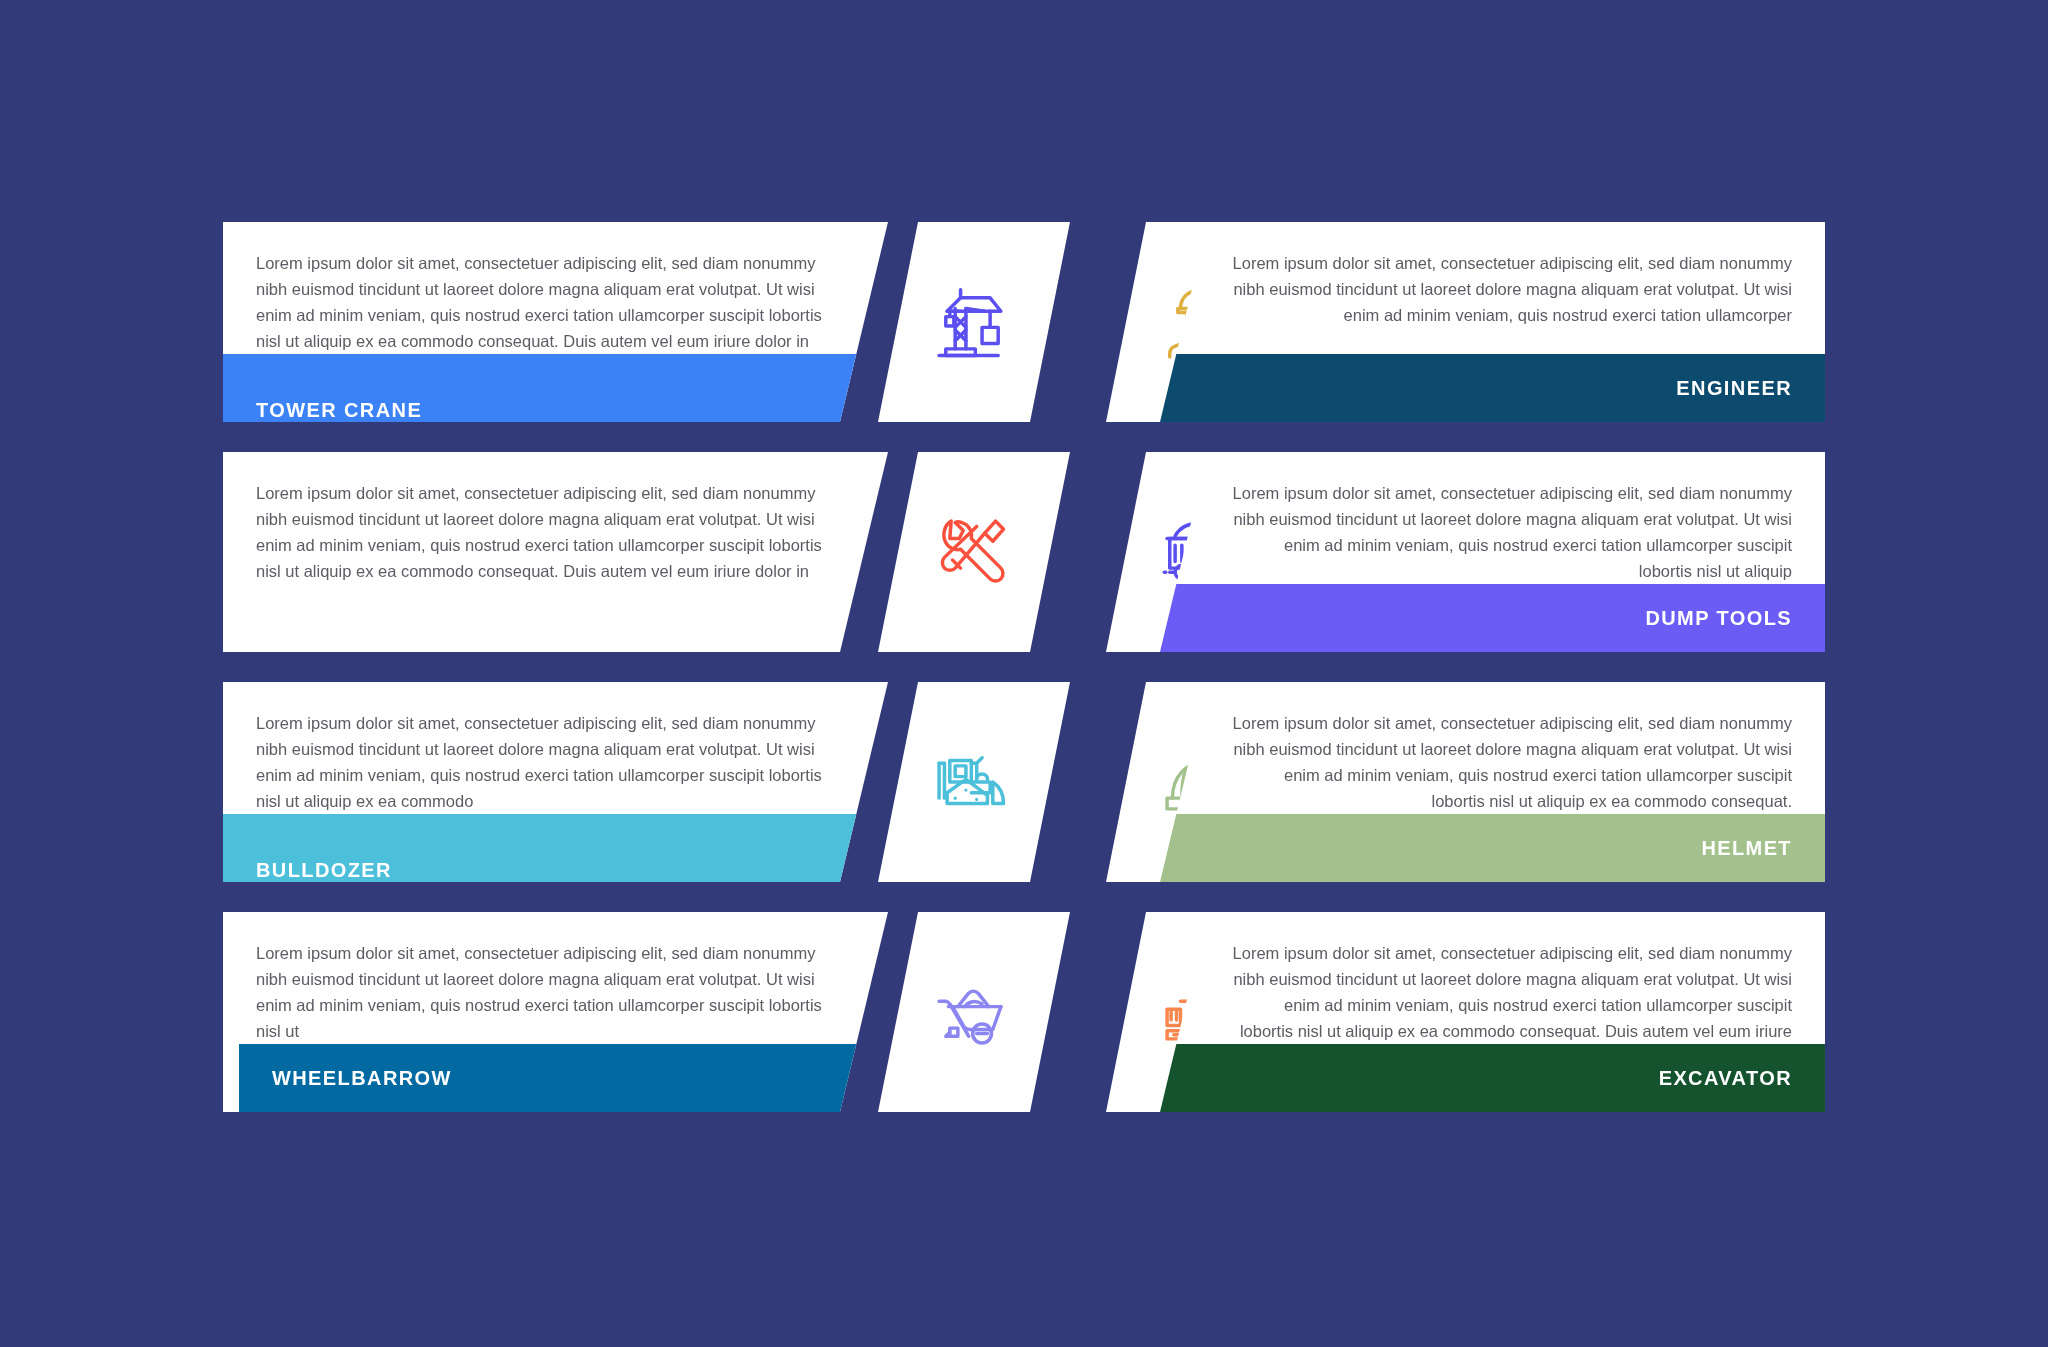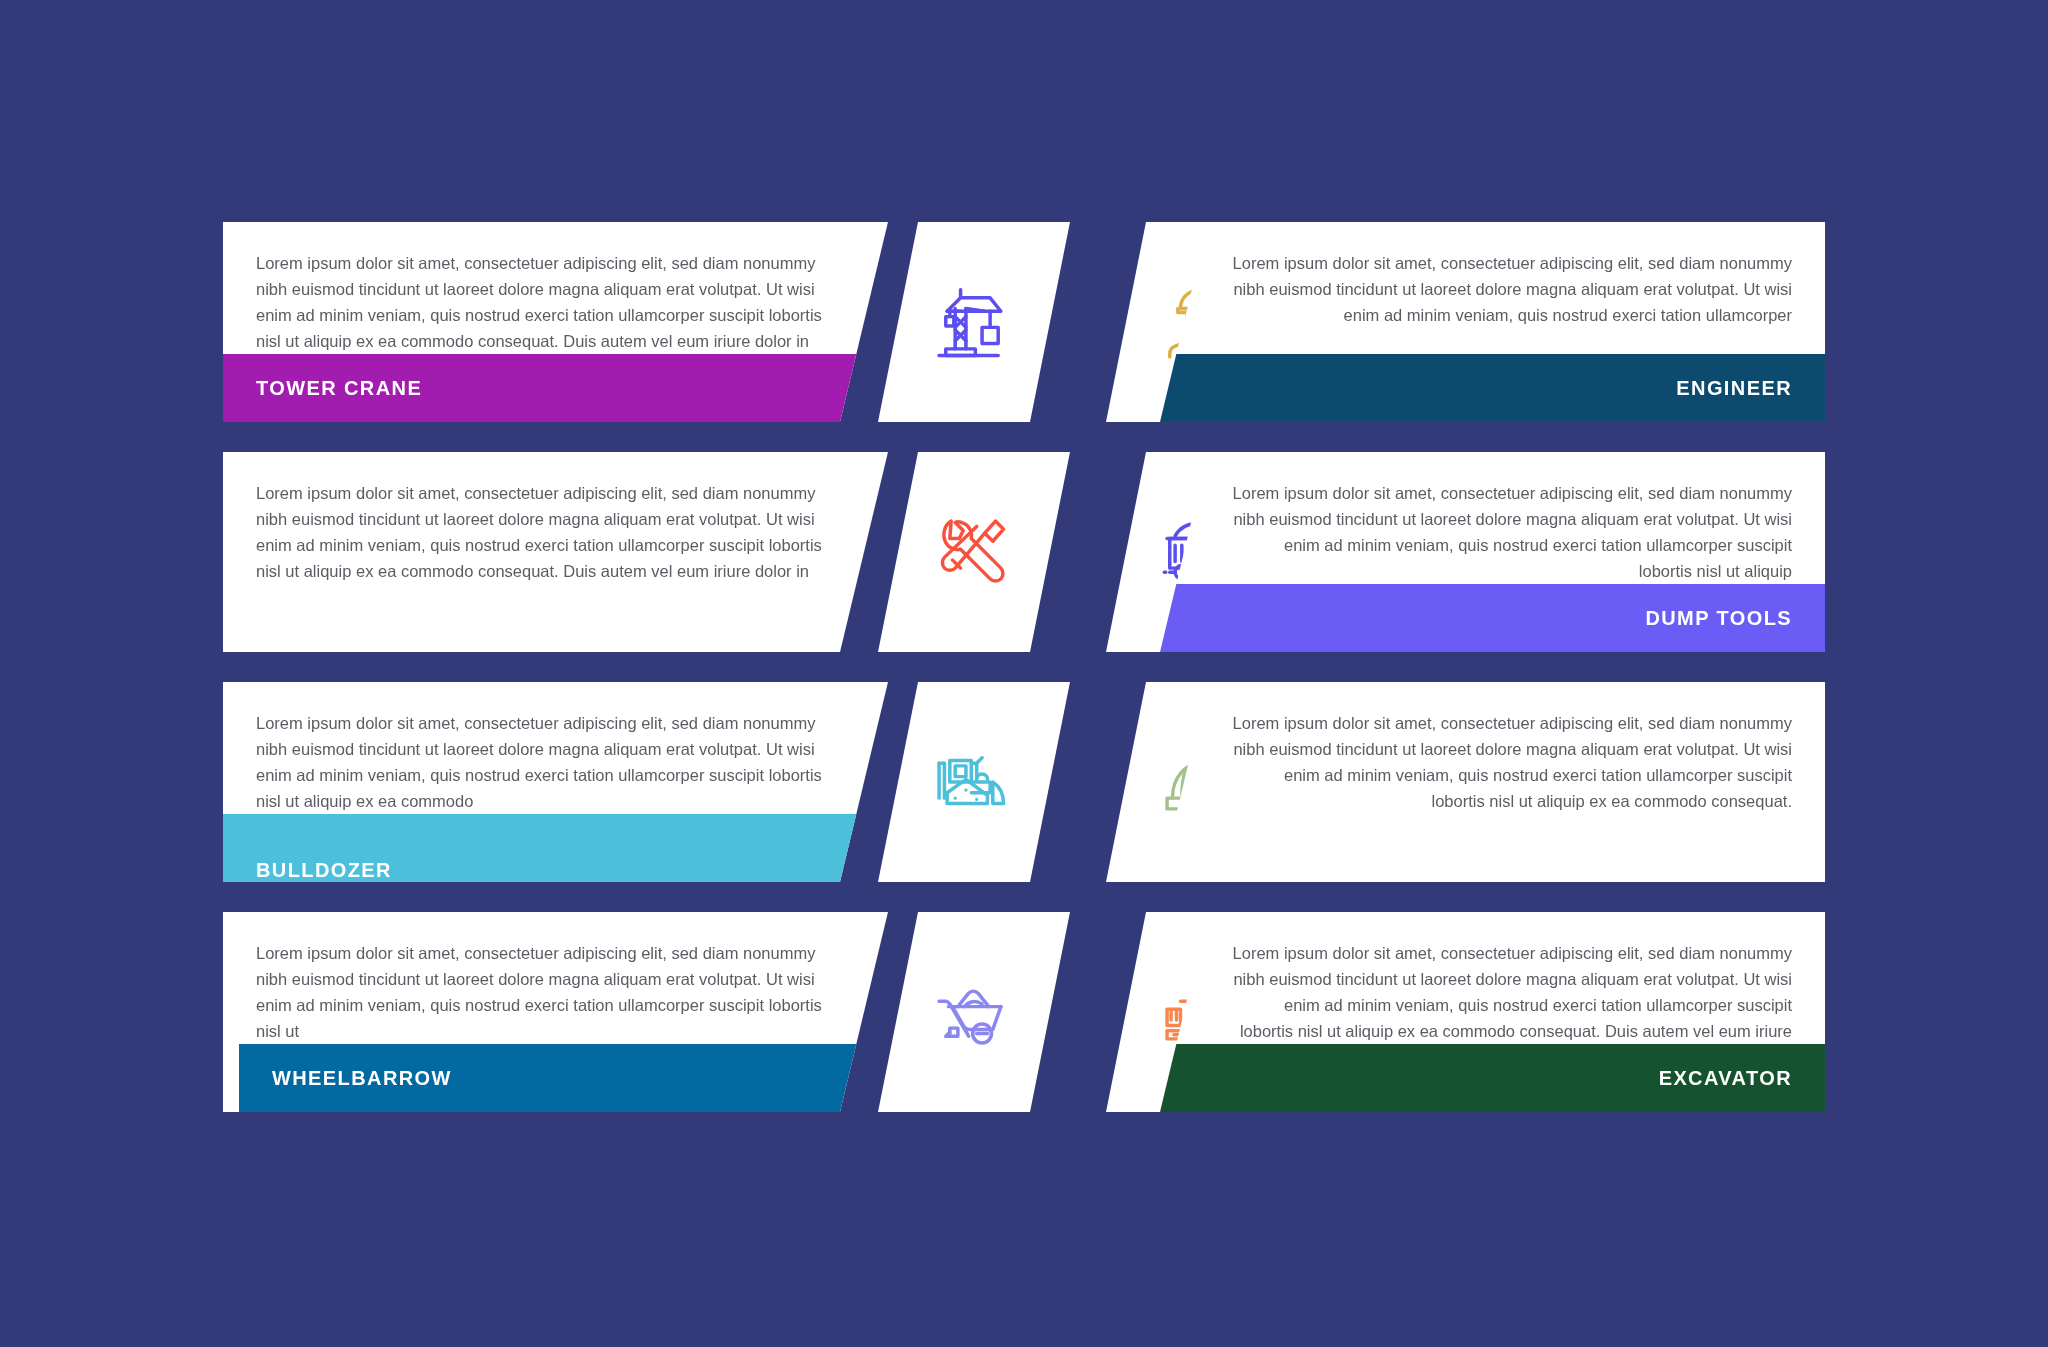--- a/index.html
+++ b/index.html
@@ -112,21 +112,21 @@
   #row-4 { top: 912px; }
 </style>
 </head>
 <body style="background: rgb(51, 58, 121);">
 
 <div id="infographic" style="background: rgb(51, 58, 121);">
 
   <div class="row" id="row-1">
     <div class="panel text-left">
       <div class="body-copy" style="color: rgb(92, 92, 100);">Lorem ipsum dolor sit amet, consectetuer adipiscing elit, sed diam nonummy nibh euismod tincidunt ut laoreet dolore magna aliquam erat volutpat. Ut wisi enim ad minim veniam, quis nostrud exerci tation ullamcorper suscipit lobortis nisl ut aliquip ex ea commodo consequat. Duis autem vel eum iriure dolor in hendrerit in</div>
-      <div class="label-bar" style="background: #a21caf;">
+      <div class="label-bar" style="background: #3b82f6; align-items: flex-end;">
         <span class="label-text" style="color: rgb(255, 255, 255);">TOWER CRANE</span>
       </div>
     </div>
 
     <div class="panel icon a">
       <div class="icon-wrap">
         <svg width="86" height="86" viewBox="0 0 64 64" fill="none" stroke="#5c4ff0" stroke-width="2.6" stroke-linecap="round" stroke-linejoin="round">
           <path d="M22 14 L12 24 L52 24 L44 14 Z"></path>
           <path d="M22 14 L22 8"></path>
           <path d="M12 24 L22 24"></path>
@@ -246,20 +246,23 @@
           <path d="M20 22 C18 28 17 36 17 43"></path>
           <path d="M44 22 C46 28 47 36 47 43"></path>
           <path d="M24 38 L40 38"></path>
           <path d="M6 44 L58 44 L58 52 L6 52 Z"></path>
         </svg>
       </div>
     </div>
 
     <div class="panel text-right">
       <div class="body-copy" style="color: rgb(92, 92, 100);">Lorem ipsum dolor sit amet, consectetuer adipiscing elit, sed diam nonummy nibh euismod tincidunt ut laoreet dolore magna aliquam erat volutpat. Ut wisi enim ad minim veniam, quis nostrud exerci tation ullamcorper suscipit lobortis nisl ut aliquip ex ea commodo consequat.</div>
+      <div class="label-bar" style="background: rgb(163, 193, 140);">
+        <span class="label-text" style="color: rgb(255, 255, 255);">HELMET</span>
+      </div>
     </div>
   </div>
 
   <div class="row" id="row-4">
     <div class="panel text-left">
       <div class="body-copy" style="color: rgb(92, 92, 100);">Lorem ipsum dolor sit amet, consectetuer adipiscing elit, sed diam nonummy nibh euismod tincidunt ut laoreet dolore magna aliquam erat volutpat. Ut wisi enim ad minim veniam, quis nostrud exerci tation ullamcorper suscipit lobortis nisl ut</div>
       <div class="label-bar" style="background: #0369a1; margin-left: 16px;">
         <span class="label-text" style="color: rgb(255, 255, 255);">WHEELBARROW</span>
       </div>
     </div>

